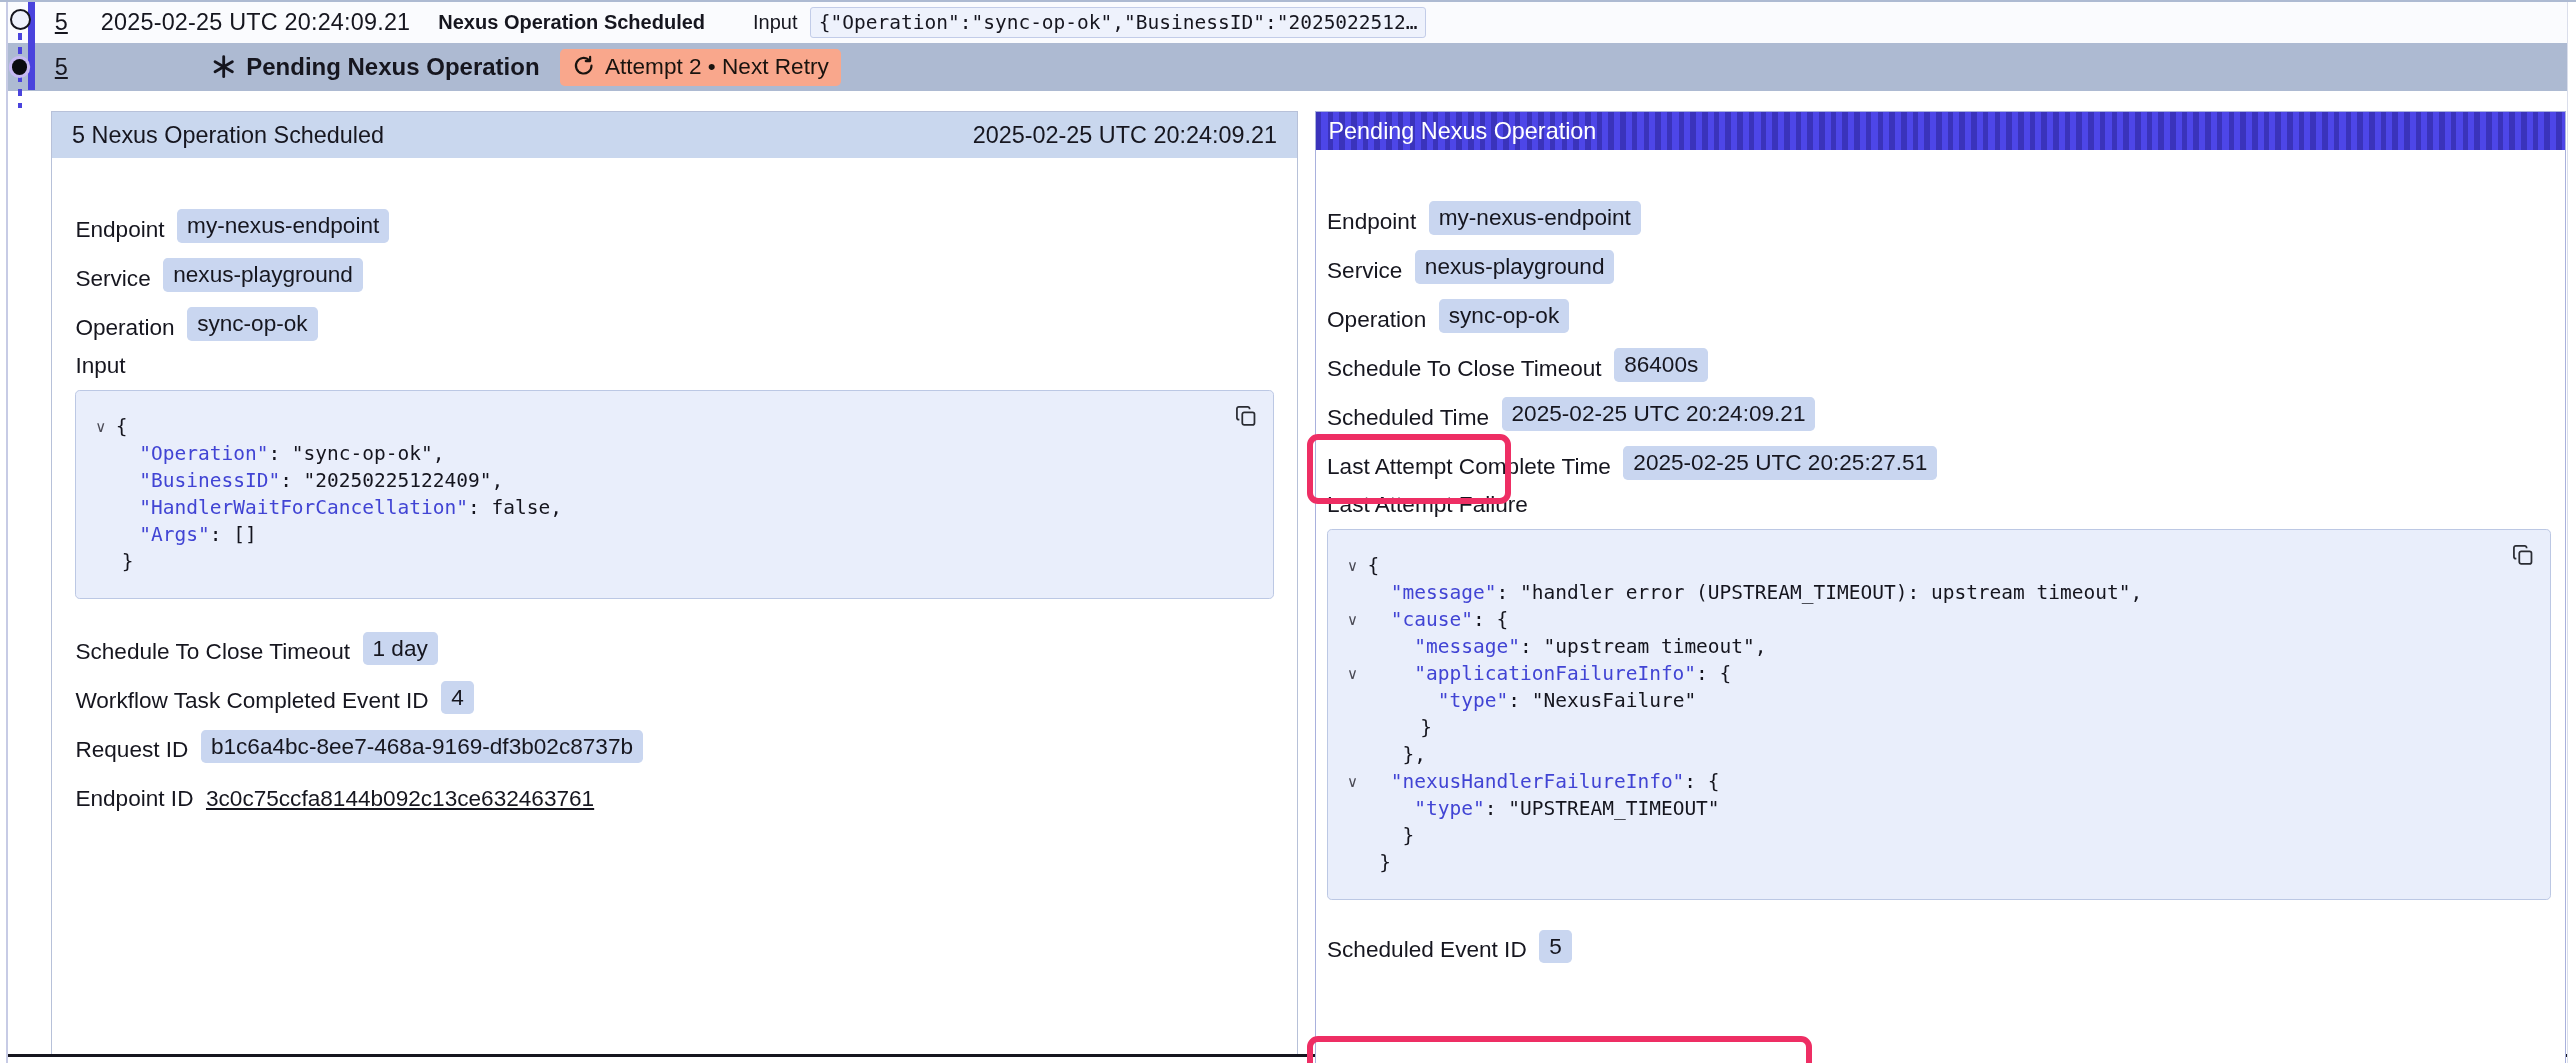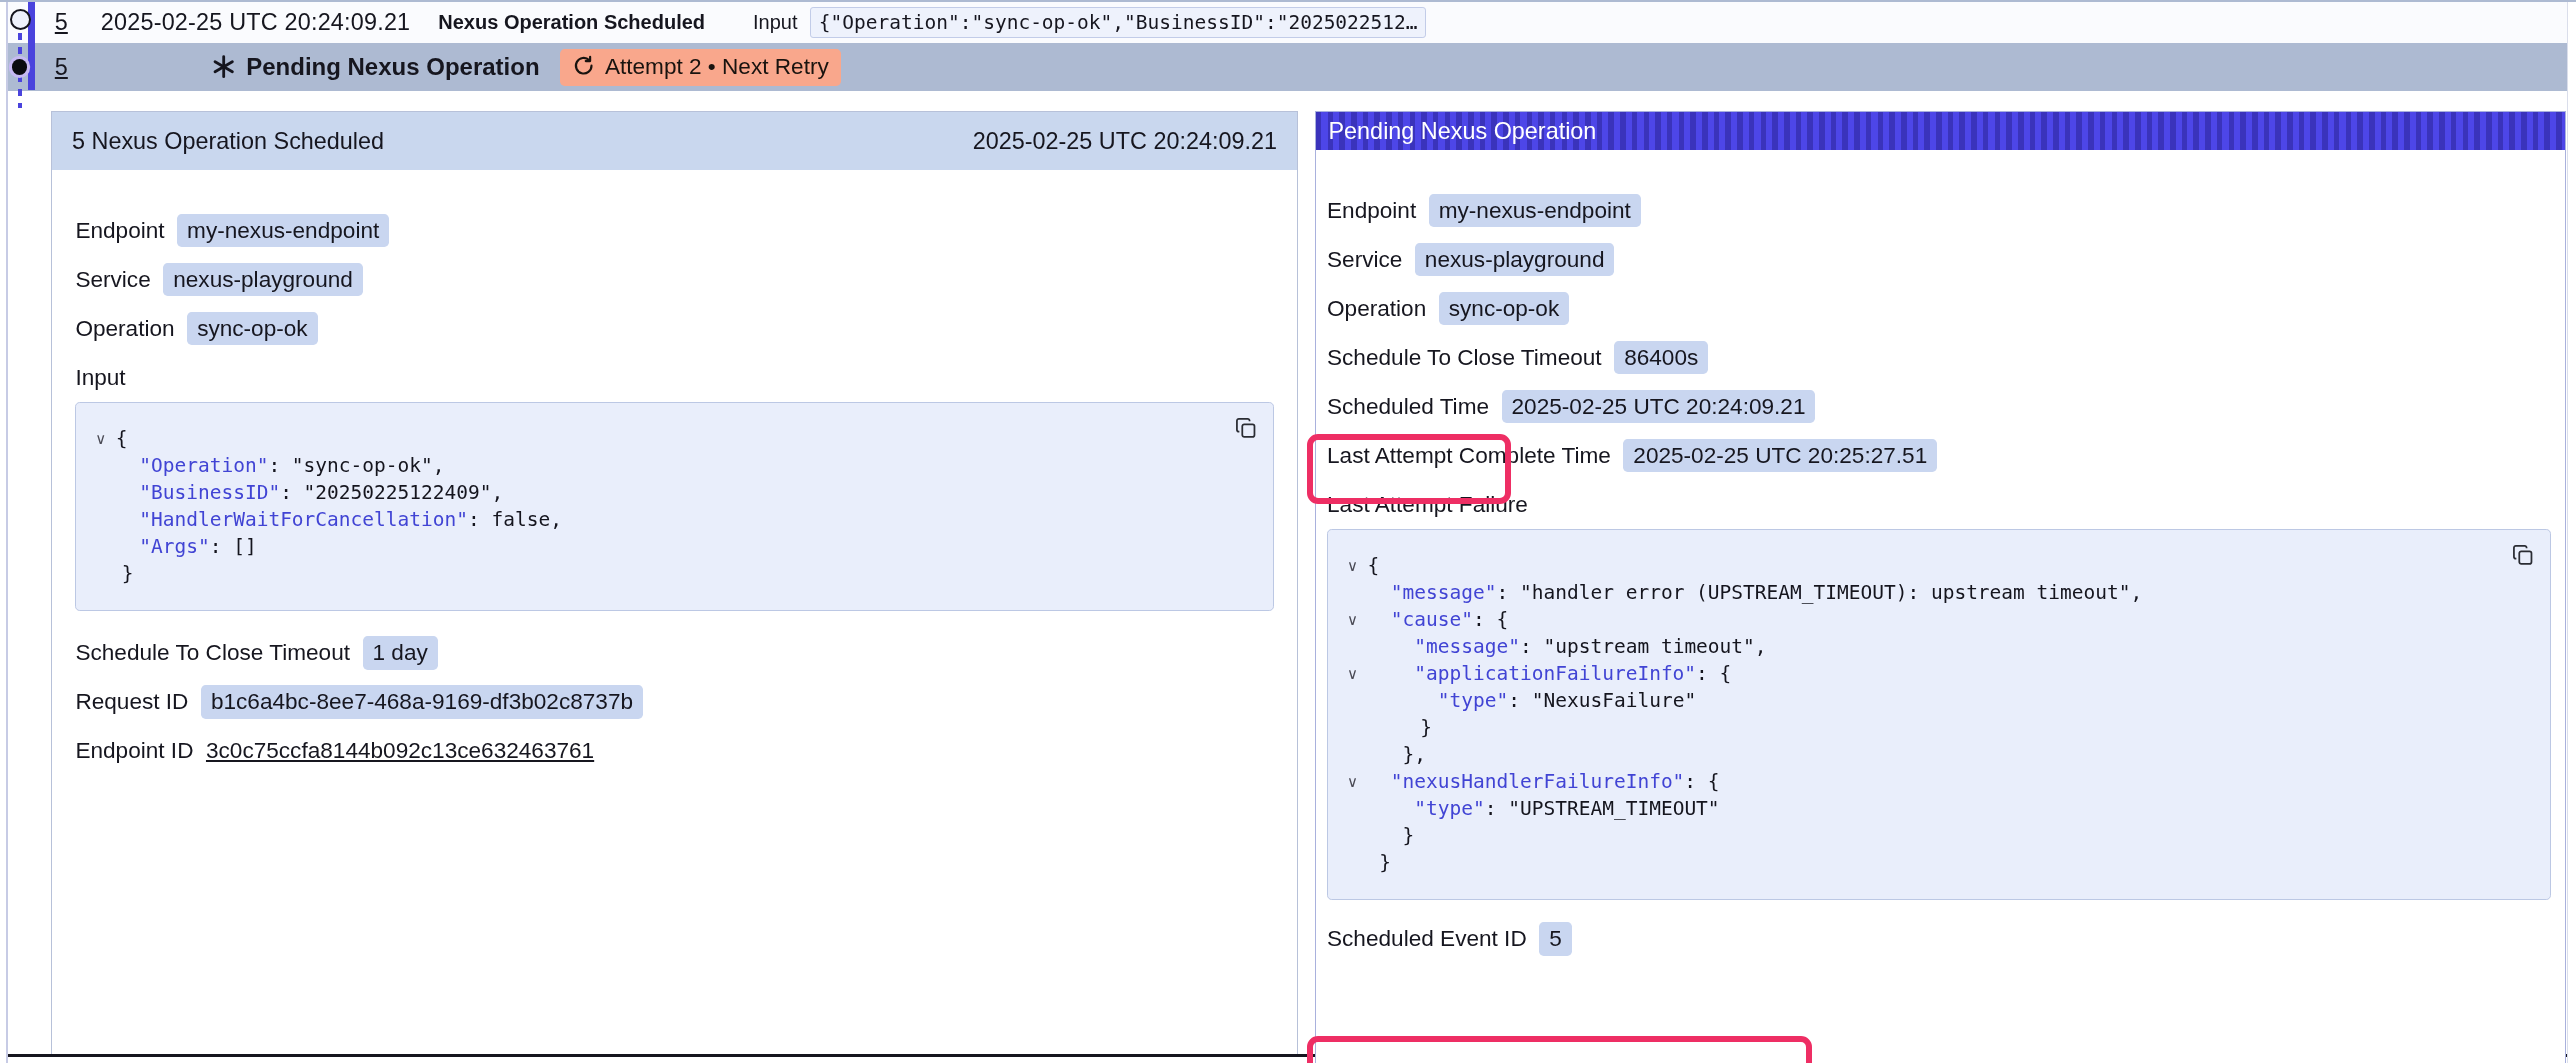--- a/index.html
+++ b/index.html
@@ -33,27 +33,27 @@
   .row2 .star-icon{margin-left:144px;display:inline-flex;}
   .row2 .evt-title{margin-left:11px;font-weight:700;font-size:24px;}
   .retry-badge{margin-left:20px;background:#f9a78c;border-radius:4.7px;padding:5.5px 12.5px;display:inline-flex;gap:9.4px;font-size:22.6px;color:#19130f;}
 
   
   .panel-left{position:absolute;left:51px;top:111px;width:1247px;height:943px;
     border:1.6px solid #b7c1d9;border-bottom:none;background:#fff;box-sizing:border-box;z-index:3;}
   .panel-right{position:absolute;left:1315px;top:111px;width:1251px;height:952px;
     border:1.6px solid #a9b1dd;border-bottom:none;background:#fff;box-sizing:border-box;z-index:3;}
   .lp-header{height:38px;background:#c9d7ee;display:flex;align-items:center;justify-content:space-between;
-    padding:10px 20px;font-weight:500;font-size:23.4px;}
+    padding:4px 20px;font-weight:500;font-size:23.4px;}
   .rp-header{height:38px;display:flex;align-items:center;padding:0 12.5px;color:#ffffff;font-weight:500;font-size:23.4px;
     background:repeating-linear-gradient(90deg,#3a33bb 0 5.5px,#4d46e8 5.5px 11.7px);}
   .panel-body{position:relative;padding:36px 23.4px 0 23.4px;}
   .panel-right .panel-body{padding:36px 14px 0 11px;}
 
-  .frow{height:49px;display:flex;align-items:center;}
+  .frow{height:49px;display:flex;align-items:flex-end;}
   .flabel{margin-right:12.5px;white-space:nowrap;}
   .badge{background:#c9d6f0;border-radius:4.7px;padding:3.9px 10px;white-space:nowrap;}
   .link-val{text-decoration:underline;cursor:pointer;}
   .section-label{height:49px;display:flex;align-items:center;}
 
   
   .jblock{position:relative;background:#e9eefb;border:1.6px solid #bcc8e4;border-radius:4.7px;
     padding:22px 50px 23.4px 9.4px;font-family:"DejaVu Sans Mono",monospace;font-size:19.5px;color:#15151e;}
   .jline{display:flex;line-height:27px;white-space:pre;}
   .chev{width:30px;flex:none;text-align:center;color:#4a4a55;font-size:15px;font-family:"Liberation Sans",sans-serif;cursor:pointer;}
@@ -138,20 +138,24 @@
         <div class="jline"><span class="chev"></span><span style="padding-left: 2ch;"><span class="jkey">"Operation"</span><span>: "sync-op-ok",</span></span></div>
         <div class="jline"><span class="chev"></span><span style="padding-left: 2ch;"><span class="jkey">"BusinessID"</span><span>: "20250225122409",</span></span></div>
         <div class="jline"><span class="chev"></span><span style="padding-left: 2ch;"><span class="jkey">"HandlerWaitForCancellation"</span><span>: false,</span></span></div>
         <div class="jline"><span class="chev"></span><span style="padding-left: 2ch;"><span class="jkey">"Args"</span><span>: []</span></span></div>
         <div class="jline"><span class="chev"></span><span style="padding-left: 0.5ch;"><span>}</span></span></div>
       </div>
 
     <div class="frow" style="margin-top:17px">
       <span class="flabel">Schedule To Close Timeout</span>
       <span class="badge">1 day</span>
+    </div>
+    <div class="frow">
+      <span class="flabel">Workflow Task Completed Event ID</span>
+      <span class="badge">4</span>
     </div>
     <div class="frow">
       <span class="flabel">Request ID</span>
       <span class="badge">b1c6a4bc-8ee7-468a-9169-df3b02c8737b</span>
     </div>
     <div class="frow">
       <span class="flabel">Endpoint ID</span>
       <span class="link-val">3c0c75ccfa8144b092c13ce632463761</span>
     </div>
 

